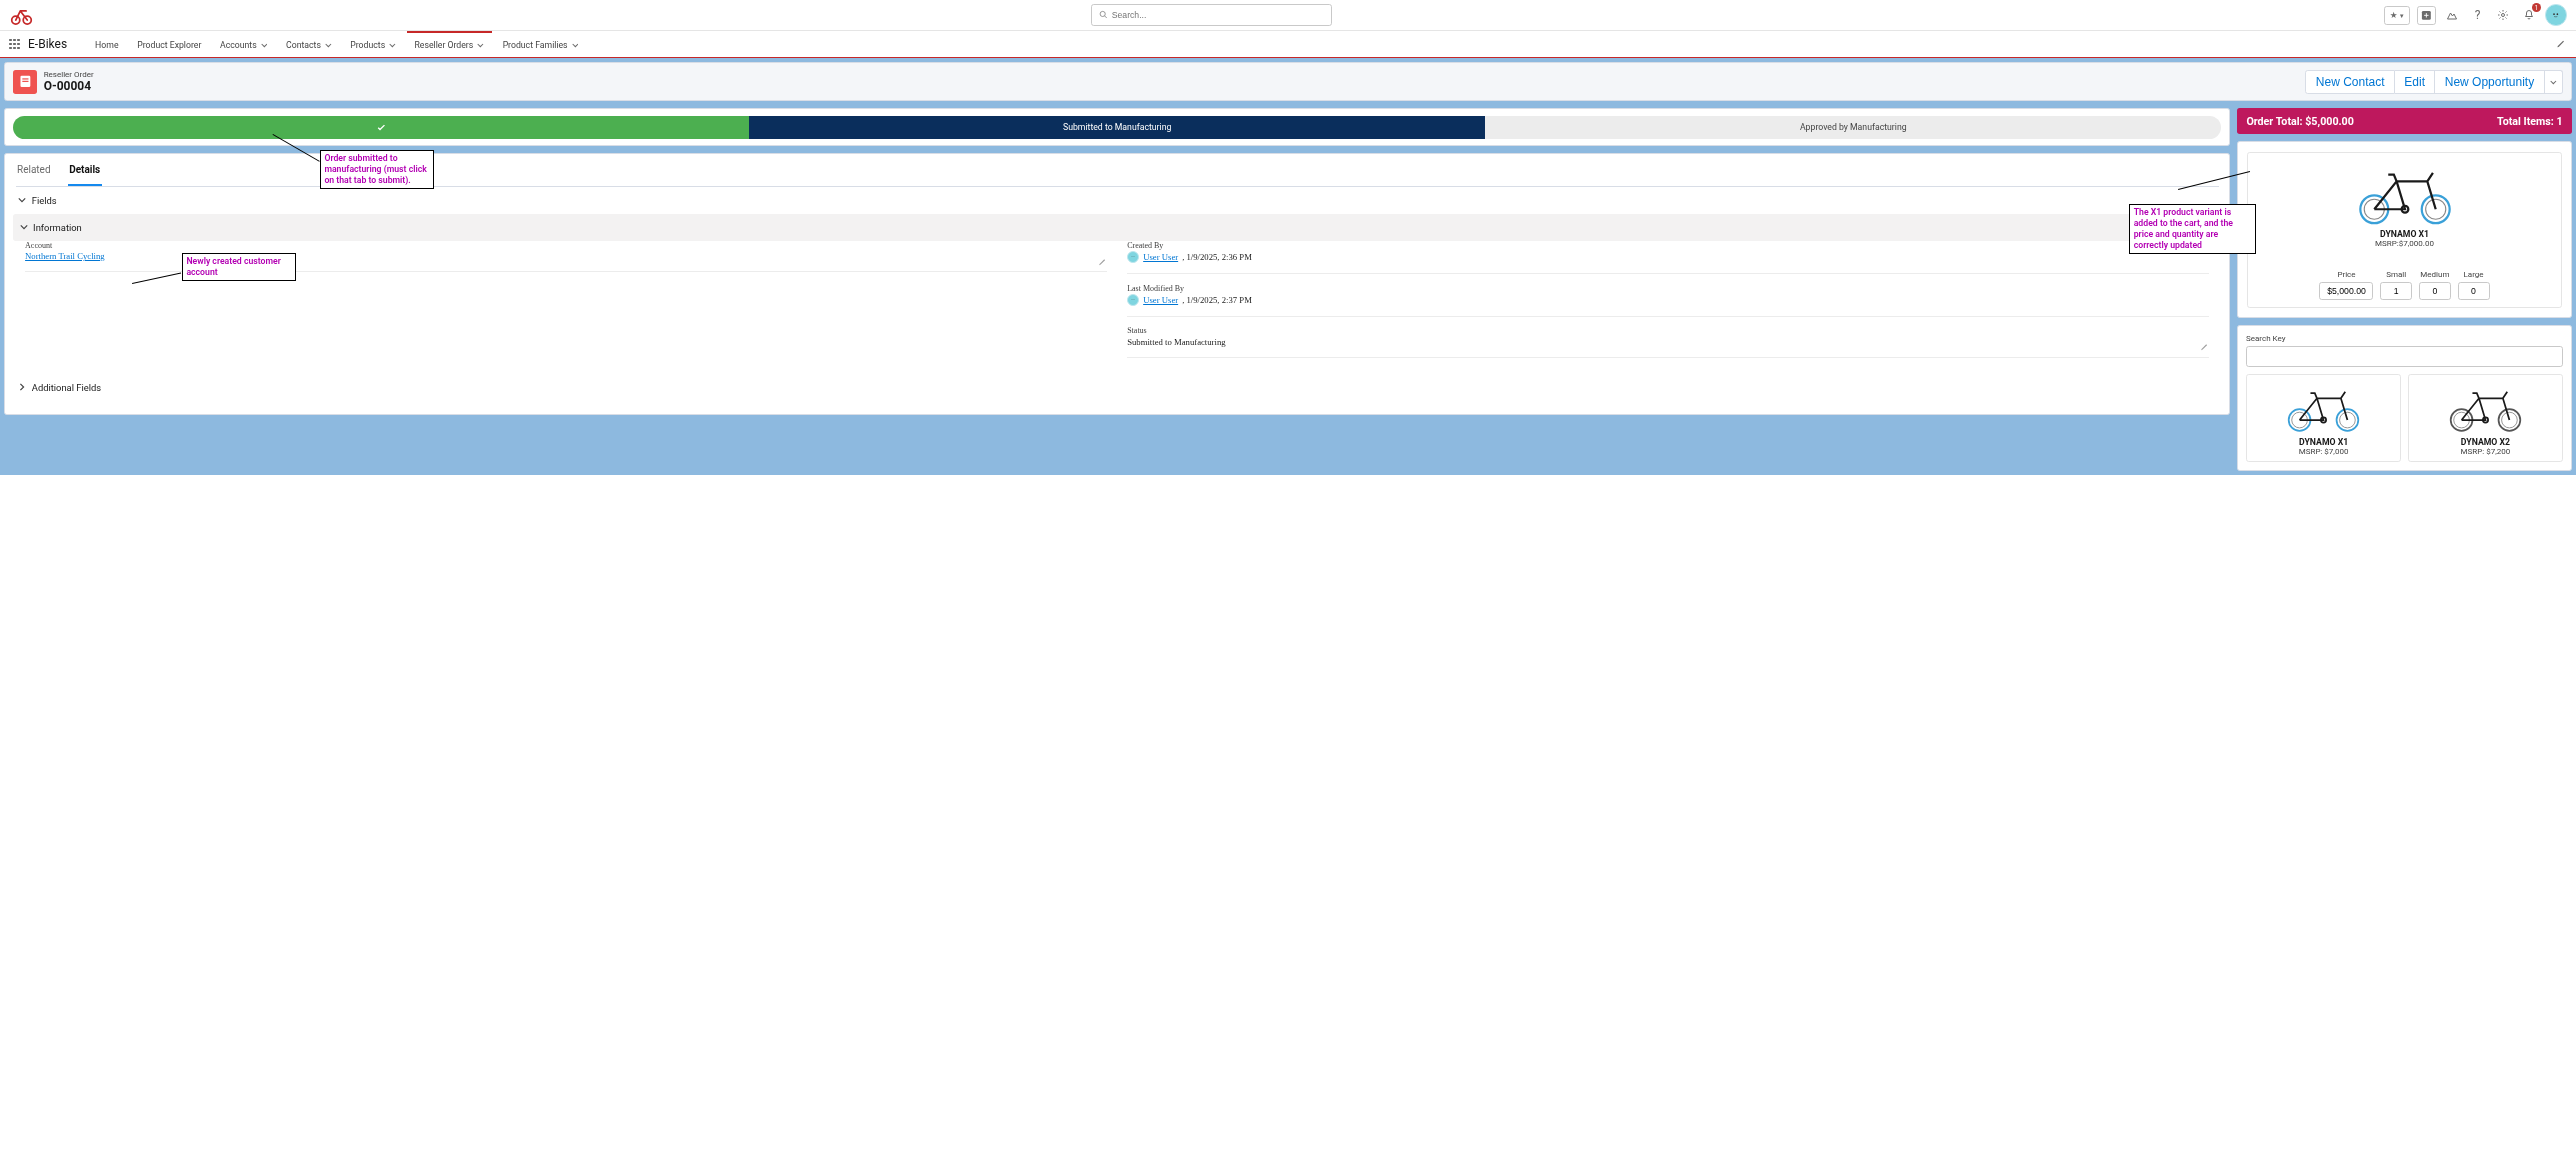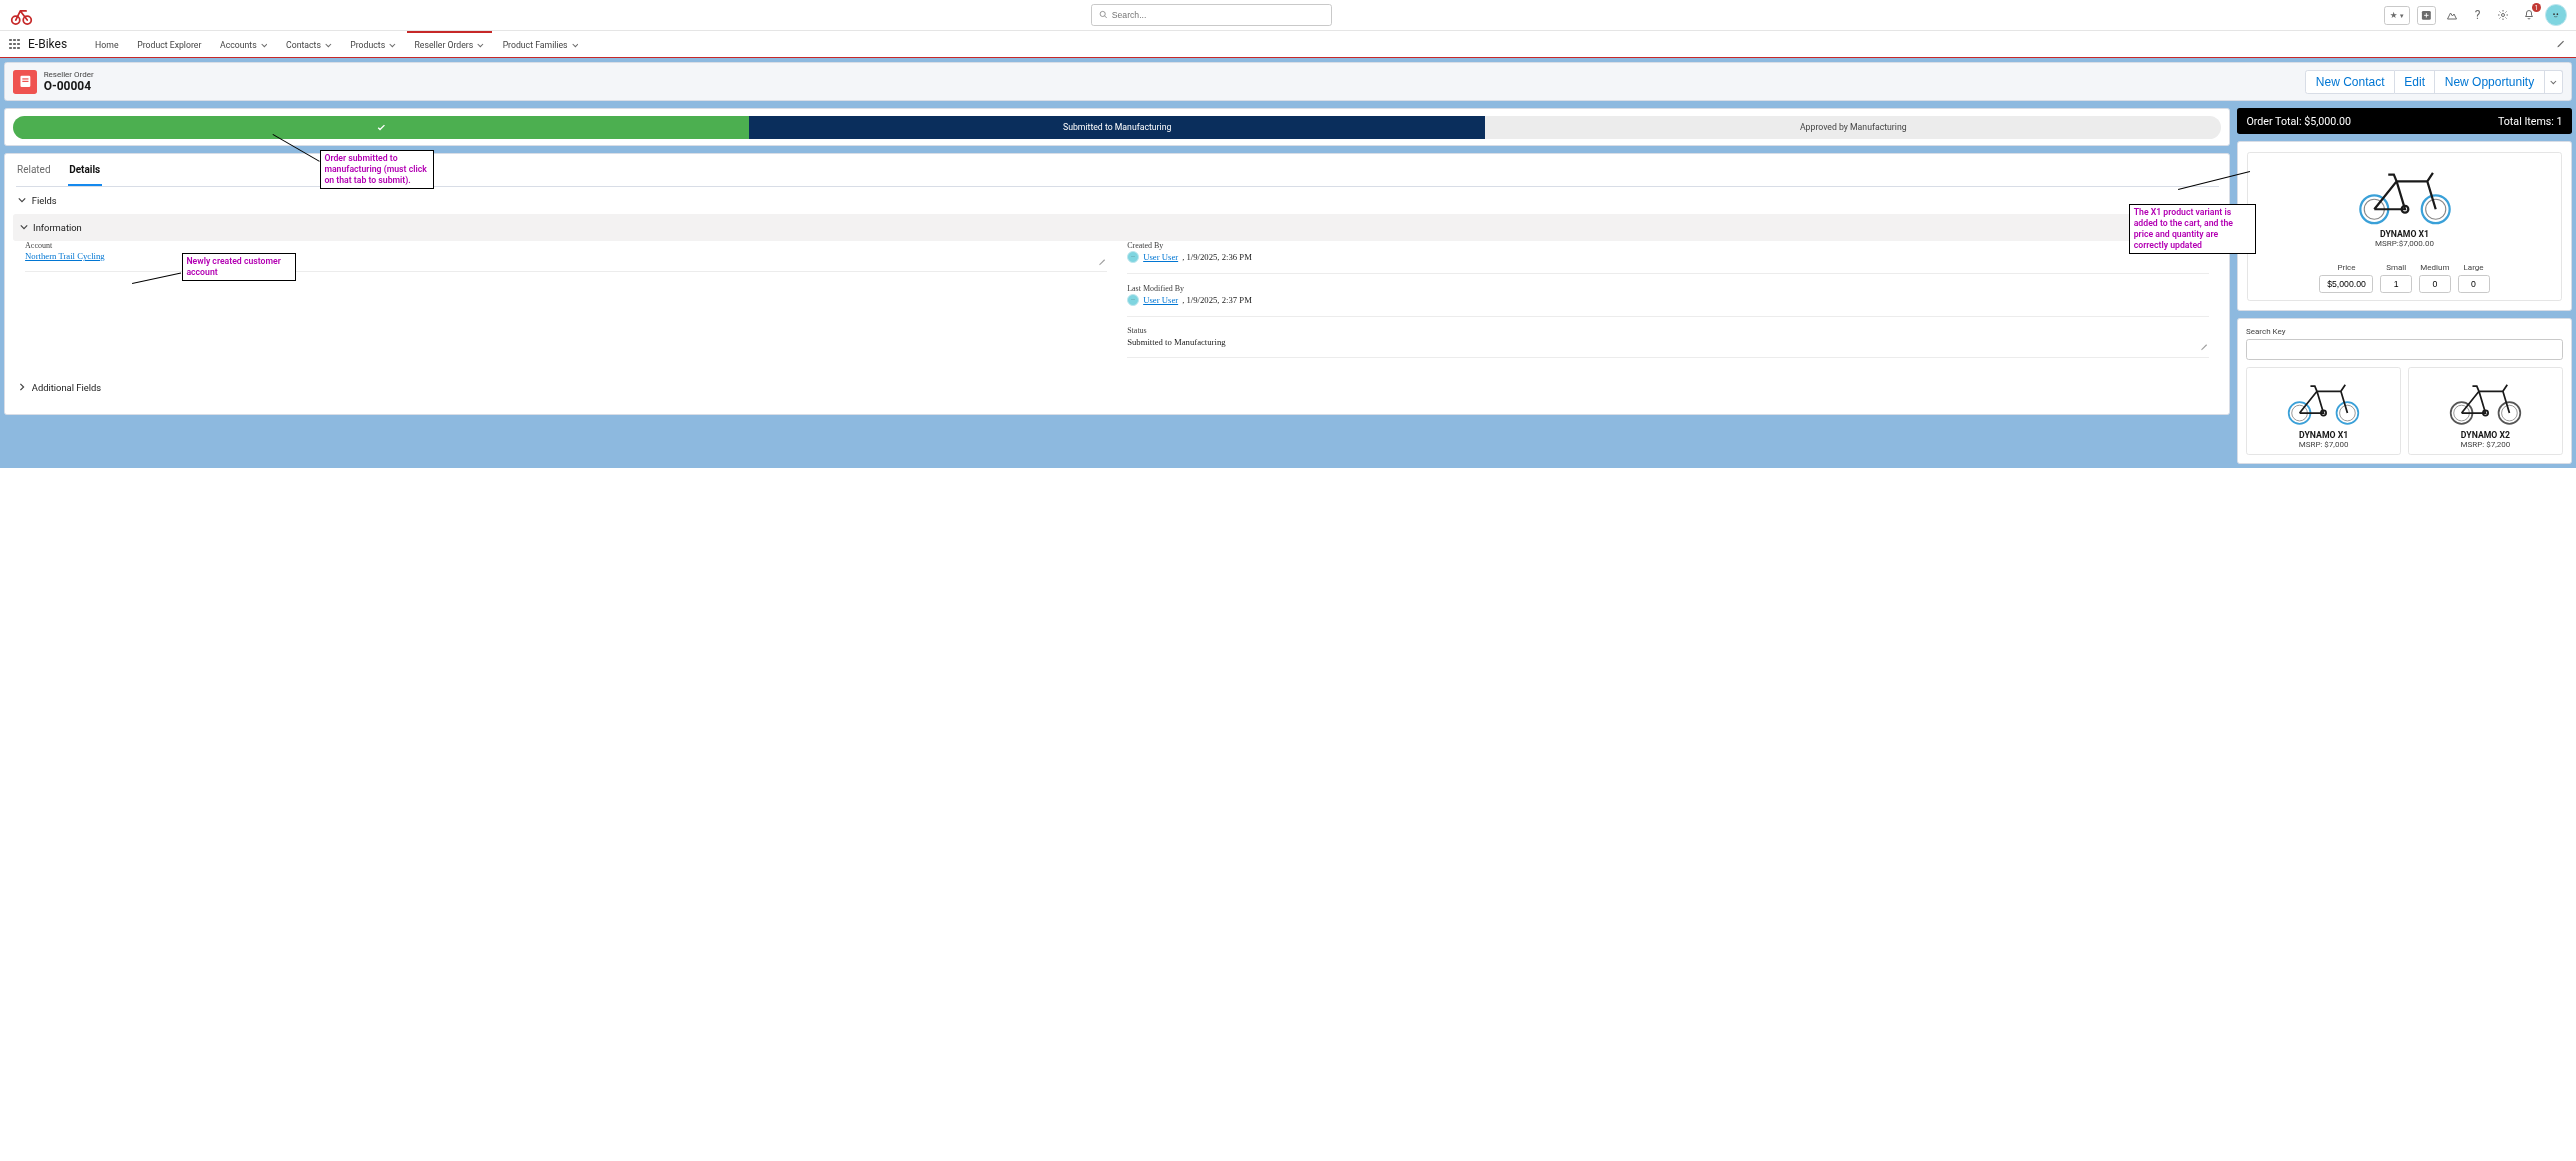--- a/index.html
+++ b/index.html
@@ -75,27 +75,27 @@
 .fld-val { font-size:8.7px; color:#222; padding-bottom:10px; border-bottom:0.7px solid #ececec; min-height:13.4px; display:flex; align-items:center; gap:4px;}
 .fld-val a { color:#0176d3; text-decoration:underline; }
 .edit-pencil { position:absolute; right:0; bottom:4px; color:#9e9e9e; cursor:pointer; }
 .mini-avatar { width:12px; height:12px; border-radius:50%; background:#7fd5e0; display:inline-flex; align-items:center; justify-content:center; border:0.7px solid #bde6ee; }
 
 
 .annot { position:absolute; border:1.3px solid #000; background:#fff; color:#b300b3; font-size:8.7px; padding:2px 3.4px; font-weight:600; line-height:1.25; z-index:10; }
 .annot-line-d { position:absolute; border-top:0.7px solid #000; z-index:9; transform-origin:0 0; }
 
 
-.totals-bar { background:#000000; color:#fff; border-radius:2.7px; padding:6.7px 9.4px; display:flex; justify-content:space-between; font-size:10.7px; font-weight:400; }
+.totals-bar { background:#be185d; color:#fff; border-radius:2.7px; padding:6.7px 9.4px; display:flex; justify-content:space-between; font-size:10.7px; font-weight:700; }
 .cart-card { background:#fff; border:0.7px solid #d8dde6; border-radius:2.7px; padding:9.4px; }
 .cart-item { border:0.7px solid #e5e5e5; border-radius:2.7px; padding:6.7px; display:flex; flex-direction:column; align-items:center; }
 .bike-svg { width:114px; height:67px; }
 .cart-name { font-weight:700; margin-top:2.7px; }
 .cart-msrp { font-size:8px; color:#444; }
-.qty-row { display:flex; gap:6.7px; margin-top:15px; width:100%; justify-content:center; }
+.qty-row { display:flex; gap:6.7px; margin-top:22px; width:100%; justify-content:center; }
 .qty-col { display:flex; flex-direction:column; align-items:center; gap:2.7px; }
 .qty-col label { font-size:8px; color:#444; }
 .inp { border:0.7px solid #c9c9c9; border-radius:2.7px; padding:3.4px 5.4px; font-size:8.7px; text-align:center; }
 .inp.price { width:54px; text-align:center; }
 .inp.qty { width:32px; }
 
 .search-card { background:#fff; border:0.7px solid #d8dde6; border-radius:2.7px; padding:8px; }
 .search-lbl { font-size:8px; color:#444; margin-bottom:2.7px; }
 .search-inp { width:100%; border:0.7px solid #c9c9c9; border-radius:2.7px; padding:4.7px 5.4px; font-size:8.7px; }
 .product-grid { display:flex; gap:6.7px; margin-top:6.7px; }

